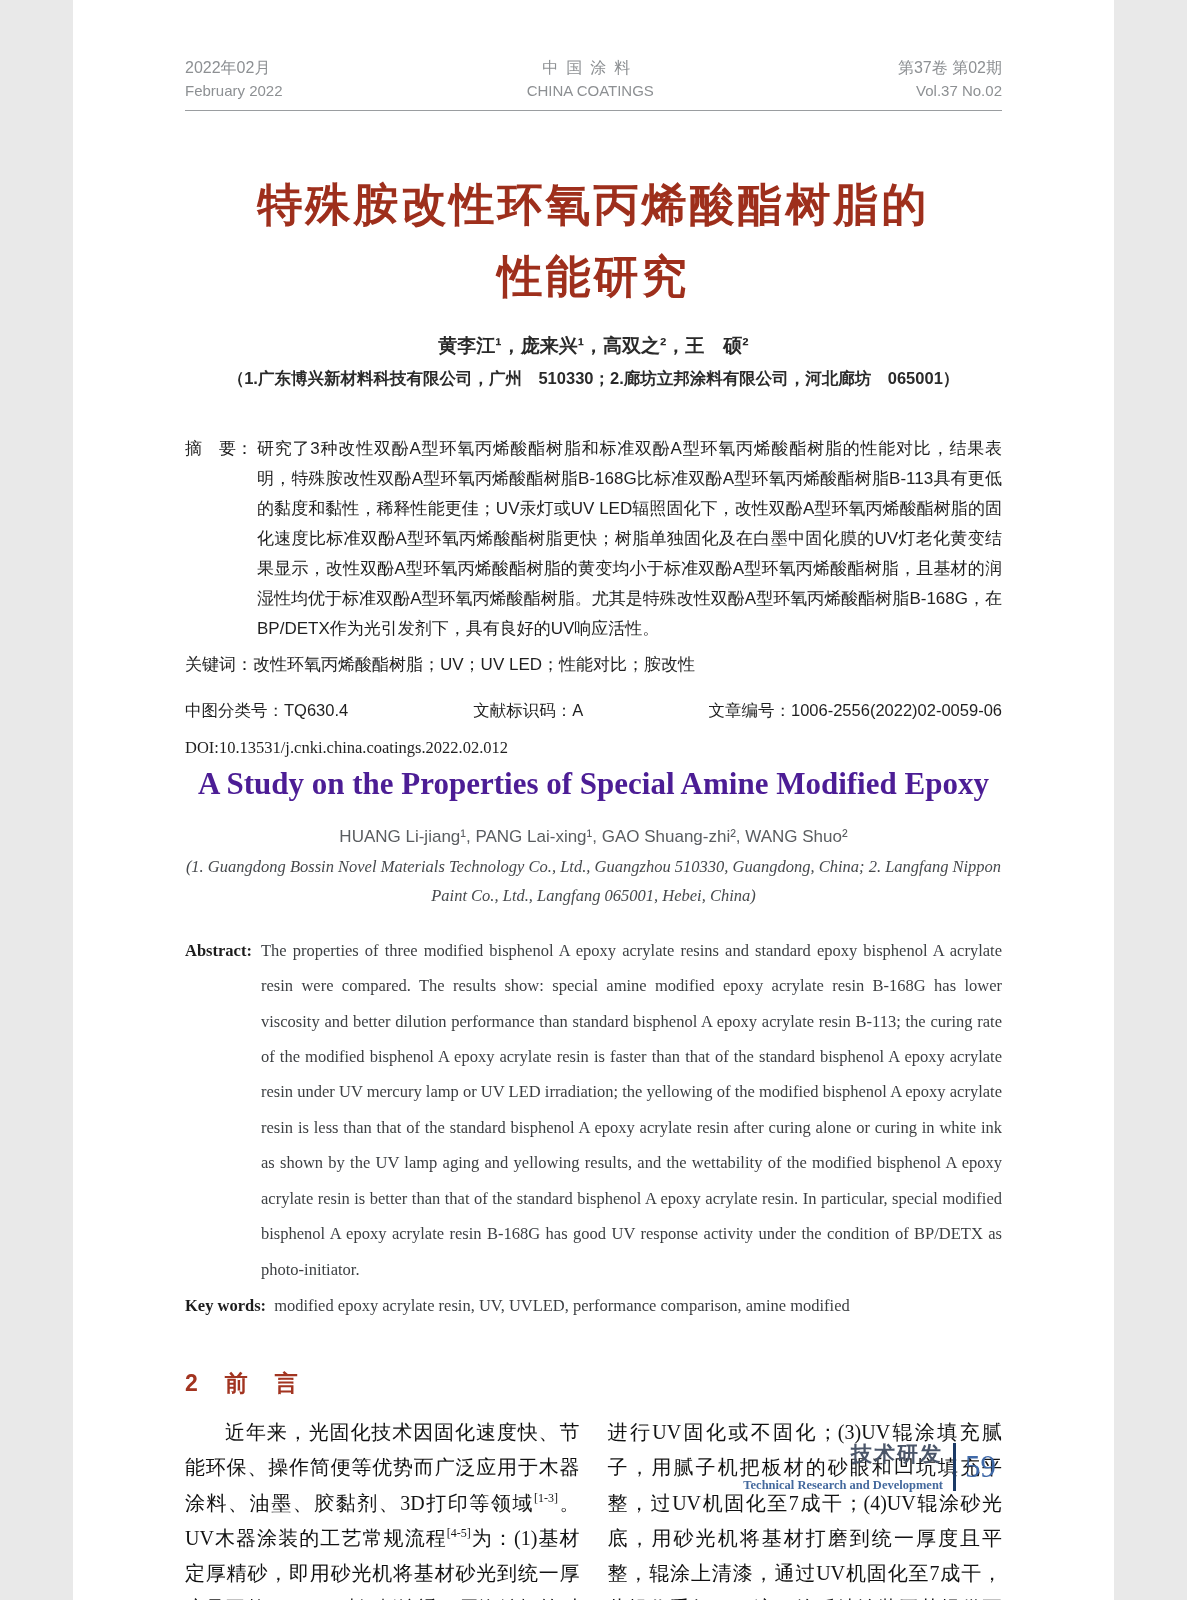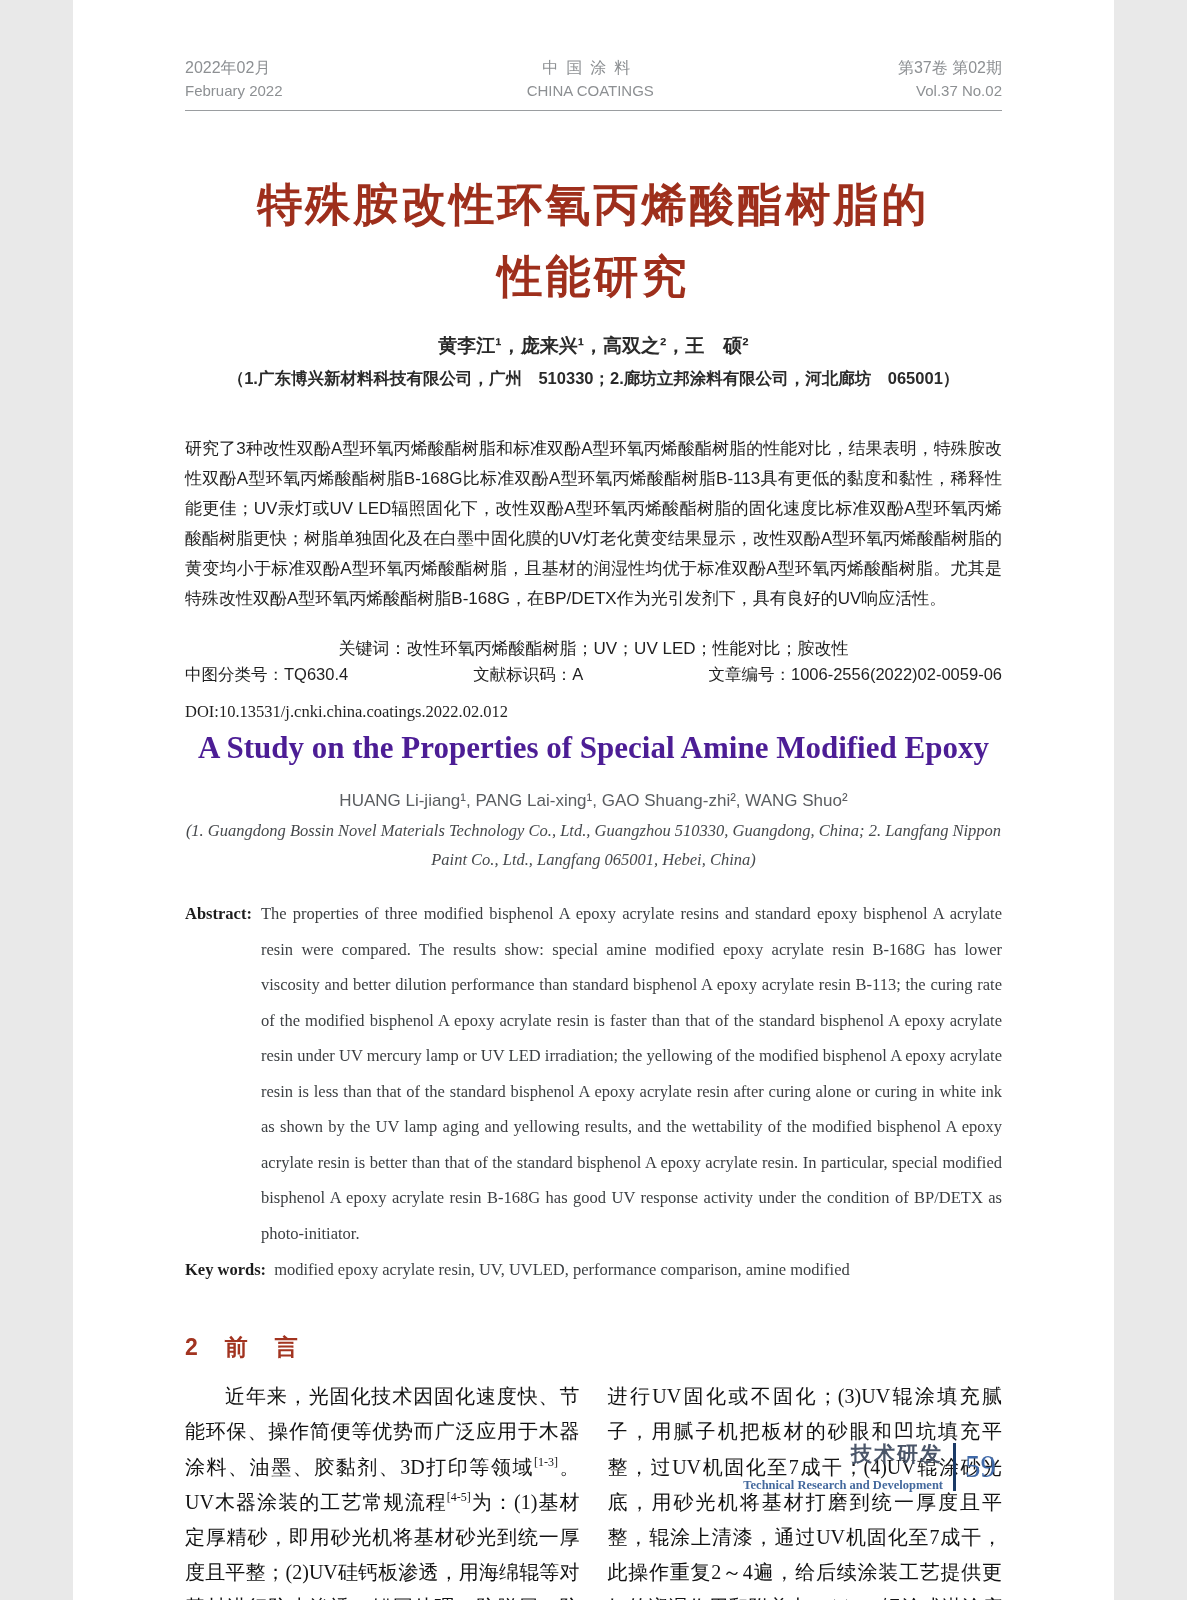--- a/index.html
+++ b/index.html
@@ -67,31 +67,31 @@
     margin-top: 44px;
     font-size: 17px;
     line-height: 1.77;
     color: #1f1f1f;
   }
   .abstract-cn .label { flex: 0 0 72px; white-space: nowrap; }
   .abstract-cn .body { flex: 1; text-align: justify; }
 
   .keywords-cn {
     display: flex;
-    margin-top: 20px;
+    margin-top: 6px;
     font-size: 17px;
     line-height: 1.77;
     color: #1f1f1f;
-    justify-content: center;
   }
   .keywords-cn .label { white-space: nowrap; }
 
   .meta-row {
     display: flex;
     justify-content: space-between;
+    margin-top: 20px;
     font-size: 16.5px;
     color: #1f1f1f;
   }
   .doi-line {
     margin-top: 16px;
     font-family: "Liberation Serif", serif;
     font-size: 16.5px;
     color: #1f1f1f;
   }
 
@@ -225,20 +225,21 @@
     <hr class="header-rule">
 
     <div class="title-cn">
       <div>特殊胺改性环氧丙烯酸酯树脂的</div>
       <div>性能研究</div>
     </div>
     <div class="authors-cn">黄李江¹，庞来兴¹，高双之²，王　硕²</div>
     <div class="affil-cn">（1.广东博兴新材料科技有限公司，广州　510330；2.廊坊立邦涂料有限公司，河北廊坊　065001）</div>
 
     <div class="abstract-cn">
+      <span class="label">摘　要：</span>
       <span class="body">研究了3种改性双酚A型环氧丙烯酸酯树脂和标准双酚A型环氧丙烯酸酯树脂的性能对比，结果表明，特殊胺改性双酚A型环氧丙烯酸酯树脂B-168G比标准双酚A型环氧丙烯酸酯树脂B-113具有更低的黏度和黏性，稀释性能更佳；UV汞灯或UV LED辐照固化下，改性双酚A型环氧丙烯酸酯树脂的固化速度比标准双酚A型环氧丙烯酸酯树脂更快；树脂单独固化及在白墨中固化膜的UV灯老化黄变结果显示，改性双酚A型环氧丙烯酸酯树脂的黄变均小于标准双酚A型环氧丙烯酸酯树脂，且基材的润湿性均优于标准双酚A型环氧丙烯酸酯树脂。尤其是特殊改性双酚A型环氧丙烯酸酯树脂B-168G，在BP/DETX作为光引发剂下，具有良好的UV响应活性。</span>
     </div>
 
     <div class="keywords-cn">
       <span class="label">关键词：</span>
       <span class="body">改性环氧丙烯酸酯树脂；UV；UV LED；性能对比；胺改性</span>
     </div>
 
     <div class="meta-row">
       <span>中图分类号：TQ630.4</span>

